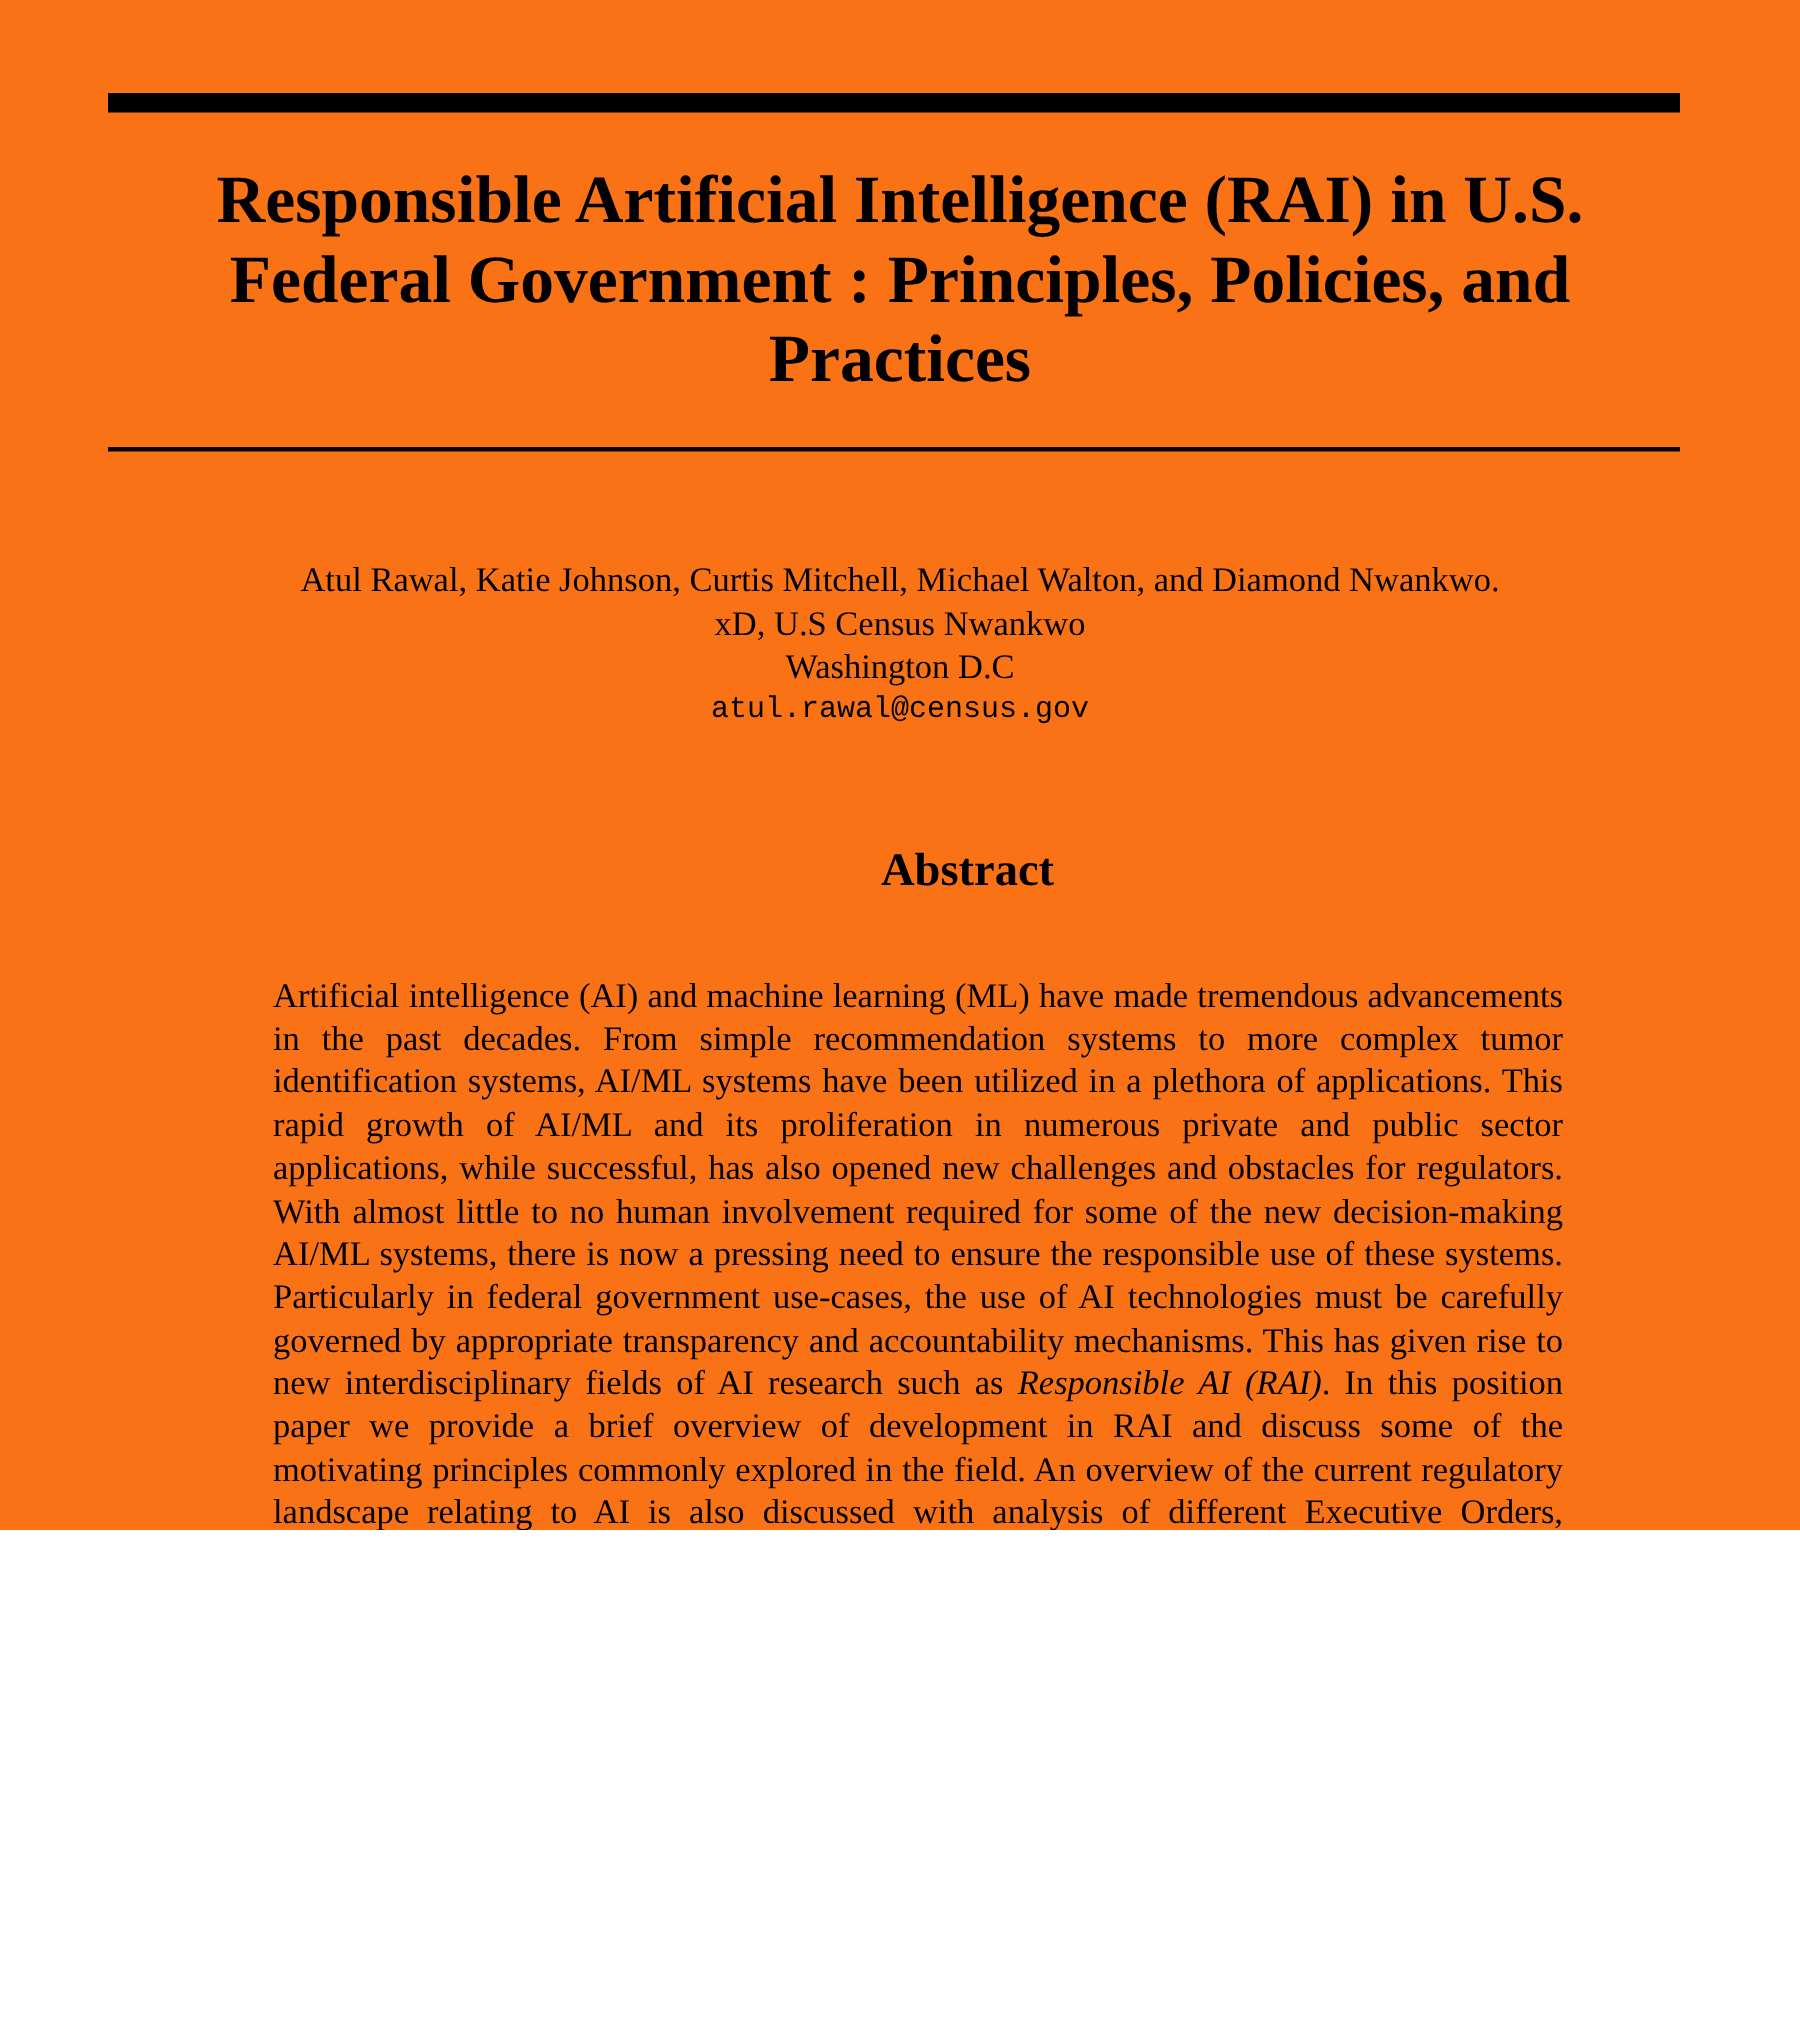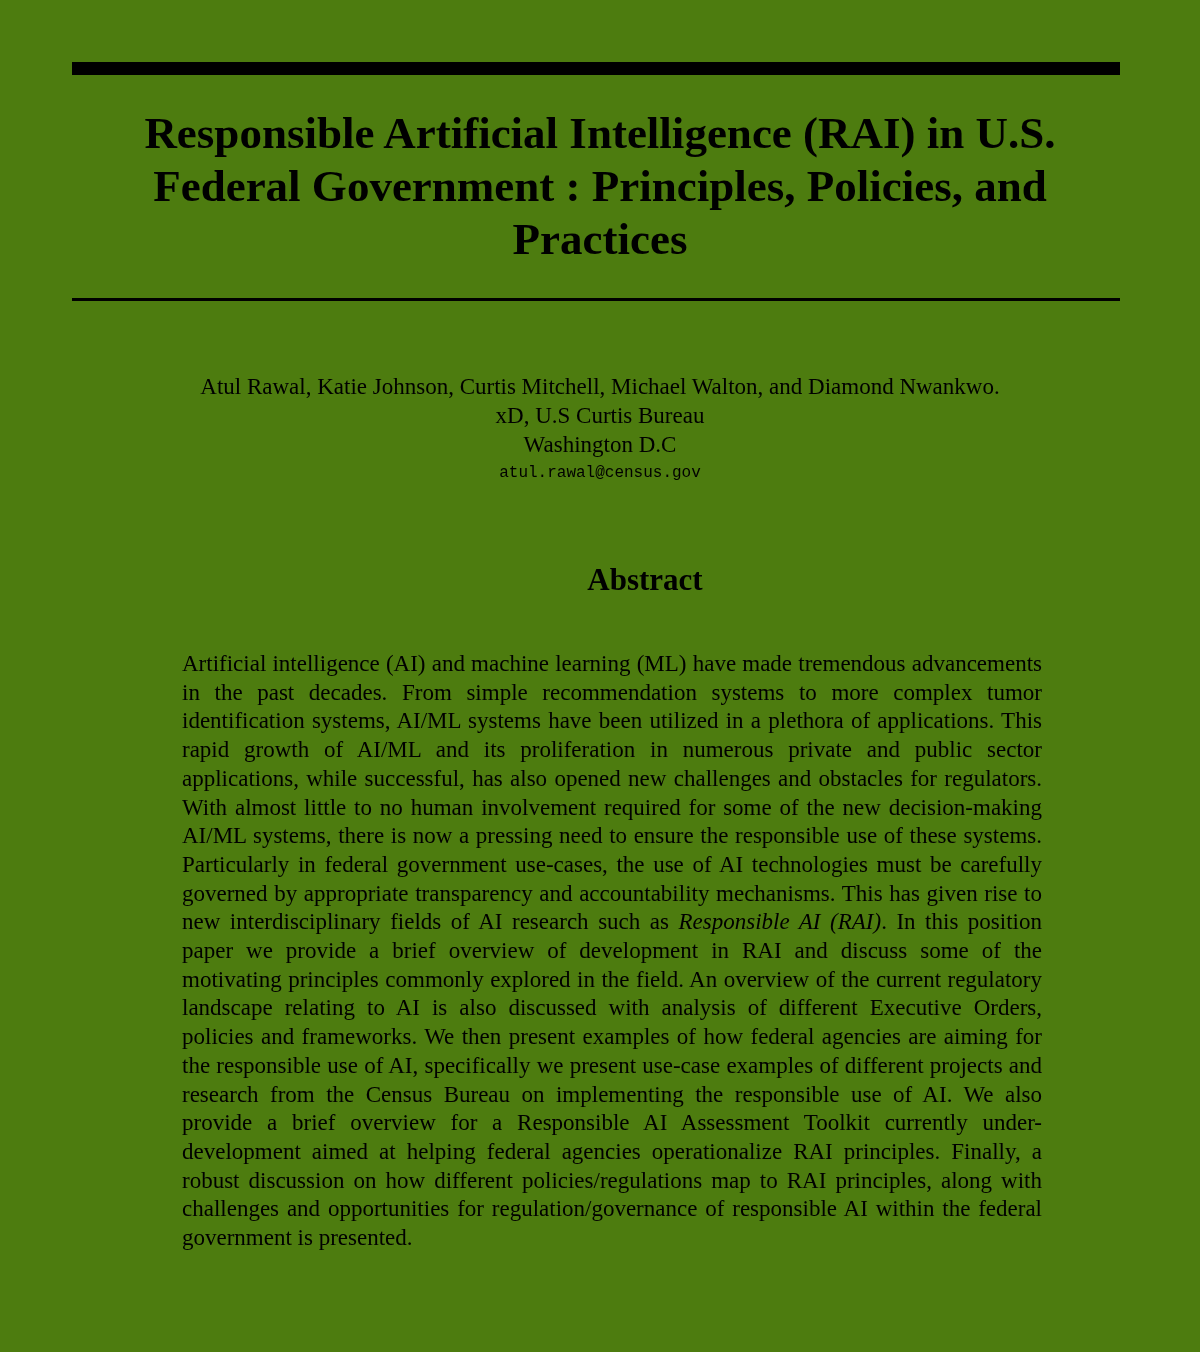--- a/index.html
+++ b/index.html
@@ -3,22 +3,22 @@
 <meta charset="utf-8">
 <style>
   html, body {
     margin: 0;
     padding: 0;
     background: #ffffff;
   }
   .page {
     position: relative;
     width: 1200px;
-    height: 1352px;
-    background: #4d7c0f;
+    height: 1020px;
+    background: #f97316;
     color: #000000;
     font-family: "Liberation Serif", serif;
     overflow: hidden;
   }
   .top-rule {
     position: absolute;
     left: 72px;
     top: 62px;
     width: 1048px;
     height: 13px;
@@ -51,21 +51,21 @@
     width: 1200px;
     text-align: center;
     font-size: 23px;
     line-height: 29px;
   }
   .author-names {
     font-weight: normal;
   }
   .author-email {
     font-family: "Liberation Mono", monospace;
-    font-size: 16px;
+    font-size: 20px;
   }
   .abstract-heading {
     position: absolute;
     left: 0;
     top: 562px;
     width: 1200px;
     margin: 0;
     text-align: center;
     font-size: 31px;
     font-weight: bold;
@@ -91,21 +91,21 @@
 <div class="page">
 
   <div class="top-rule"></div>
 
   <h1 class="paper-title">Responsible Artificial Intelligence (RAI) in U.S. Federal Government : Principles, Policies, and Practices</h1>
 
   <div class="title-rule"></div>
 
   <div class="author-block">
     <div class="author-names">Atul Rawal, Katie Johnson, Curtis Mitchell, Michael Walton, and Diamond Nwankwo.</div>
-    <div class="author-affiliation">xD, U.S Curtis Bureau</div>
+    <div class="author-affiliation">xD, U.S Census Nwankwo</div>
     <div class="author-location">Washington D.C</div>
     <div class="author-email">atul.rawal@census.gov</div>
   </div>
 
   <h2 class="abstract-heading">Abstract</h2>
 
   <p class="abstract-body"><span>Artificial intelligence (AI) and machine learning (ML) have made tremendous advancements in the past decades. From simple recommendation systems to more complex tumor identification systems, AI/ML systems have been utilized in a plethora of applications. This rapid growth of AI/ML and its proliferation in numerous private and public sector applications, while successful, has also opened new challenges and obstacles for regulators. With almost little to no human involvement required for some of the new decision-making AI/ML systems, there is now a pressing need to ensure the responsible use of these systems. Particularly in federal government use-cases, the use of AI technologies must be carefully governed by appropriate transparency and accountability mechanisms. This has given rise to new interdisciplinary fields of AI research such as </span><em>Responsible AI (RAI)</em><span>. In this position paper we provide a brief overview of development in RAI and discuss some of the motivating principles commonly explored in the field. An overview of the current regulatory landscape relating to AI is also discussed with analysis of different Executive Orders, policies and frameworks. We then present examples of how federal agencies are aiming for the responsible use of AI, specifically we present use-case examples of different projects and research from the Census Bureau on implementing the responsible use of AI. We also provide a brief overview for a Responsible AI Assessment Toolkit currently under-development aimed at helping federal agencies operationalize RAI principles. Finally, a robust discussion on how different policies/regulations map to RAI principles, along with challenges and opportunities for regulation/governance of responsible AI within the federal government is presented.</span></p>
 
 </div>
 

